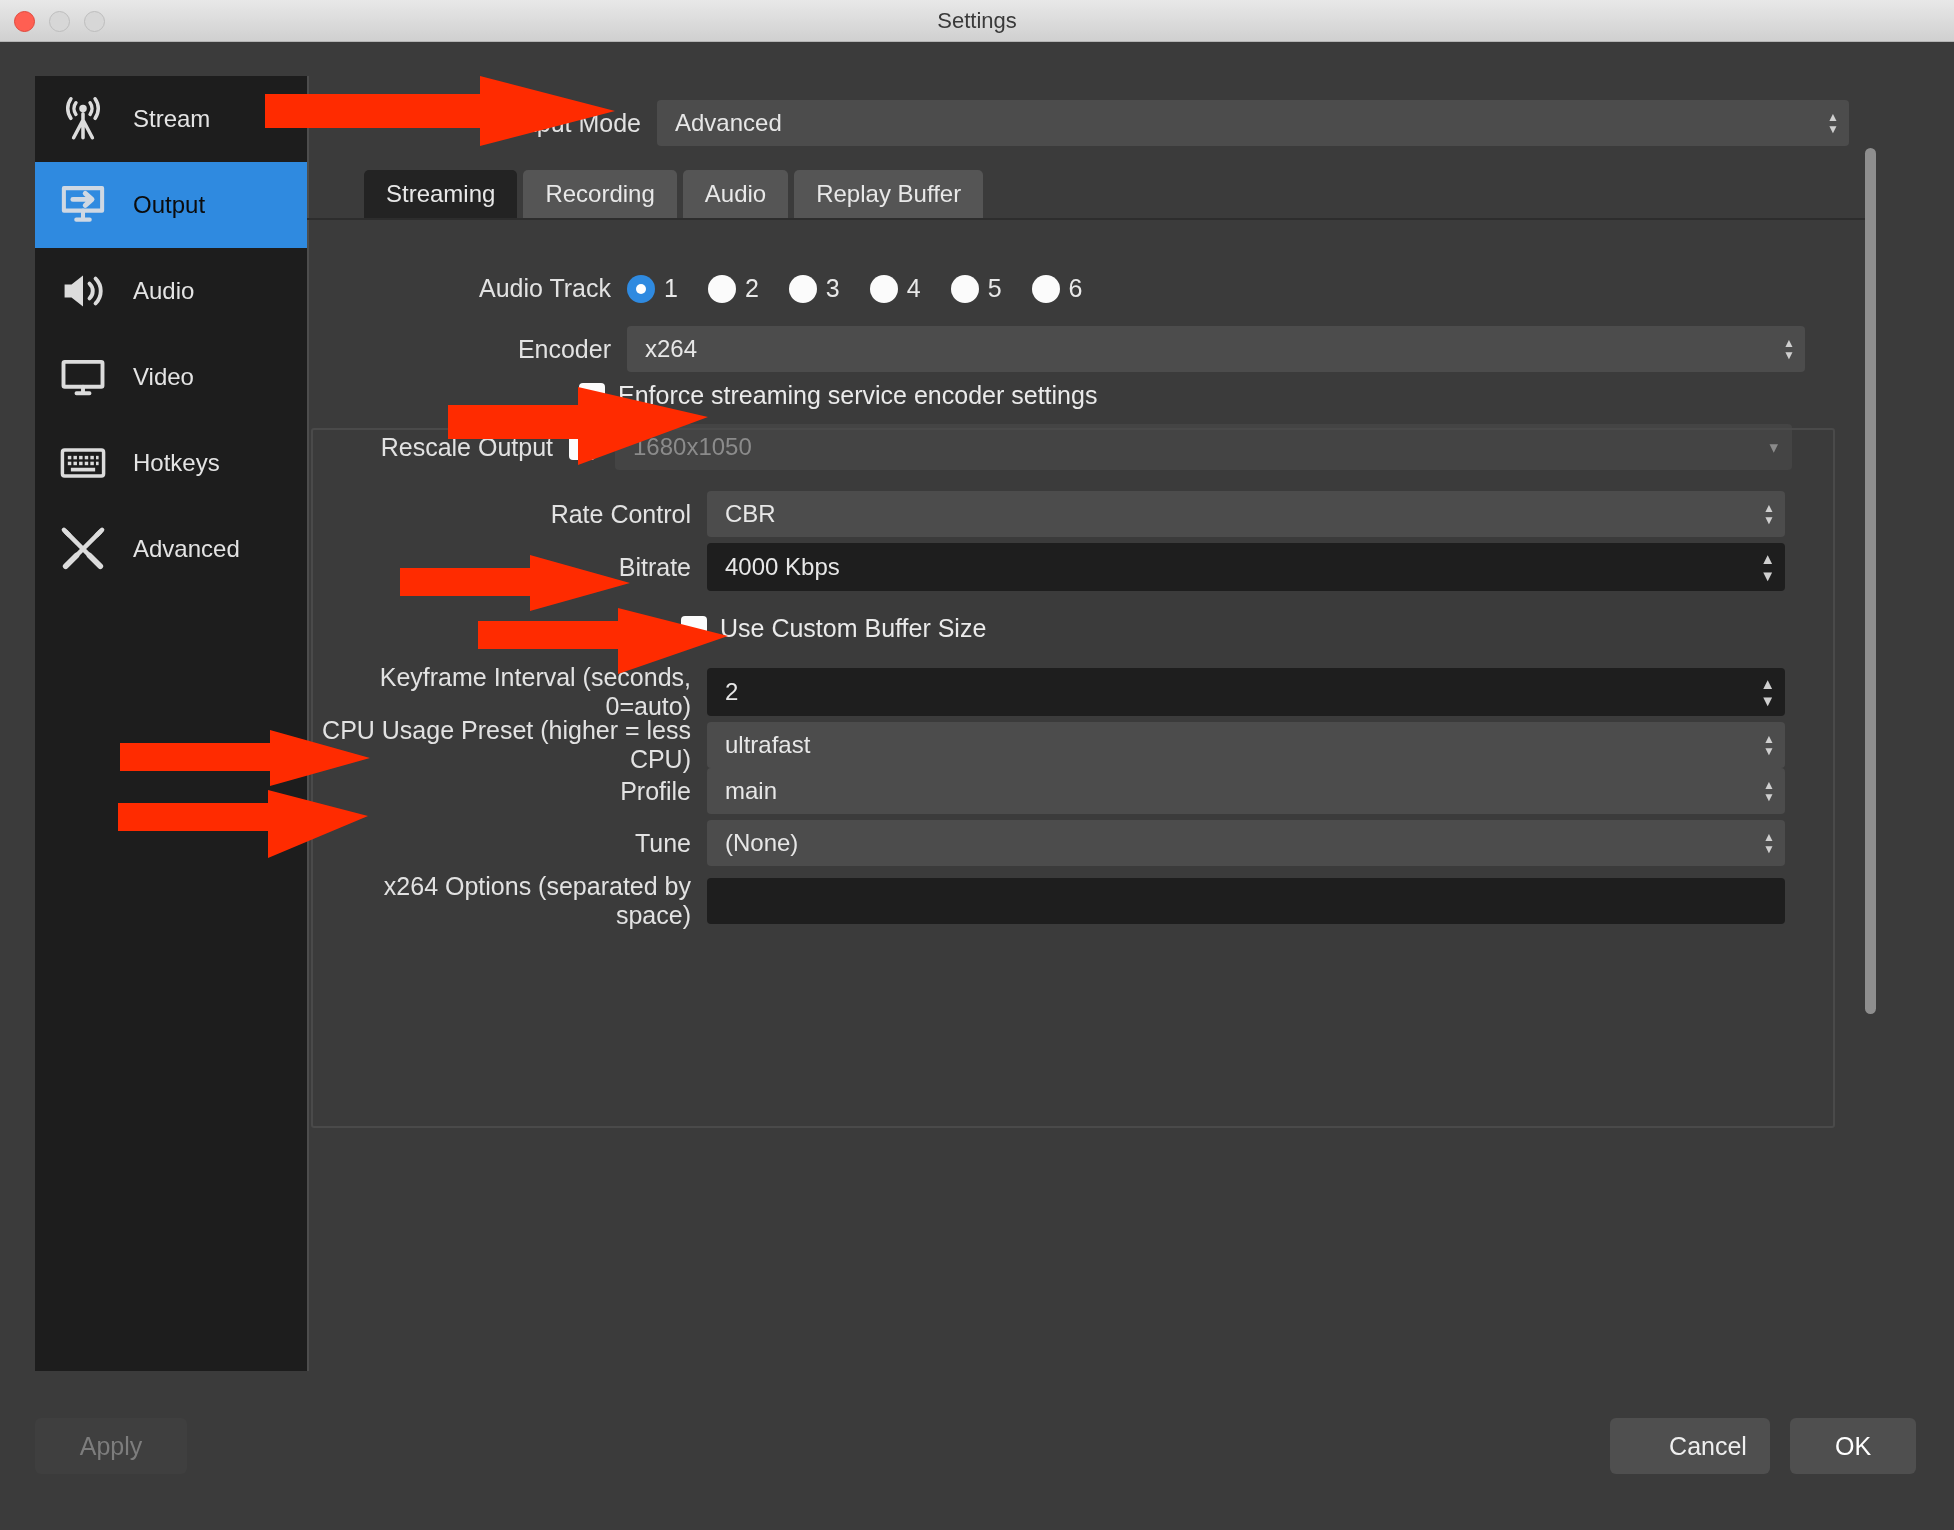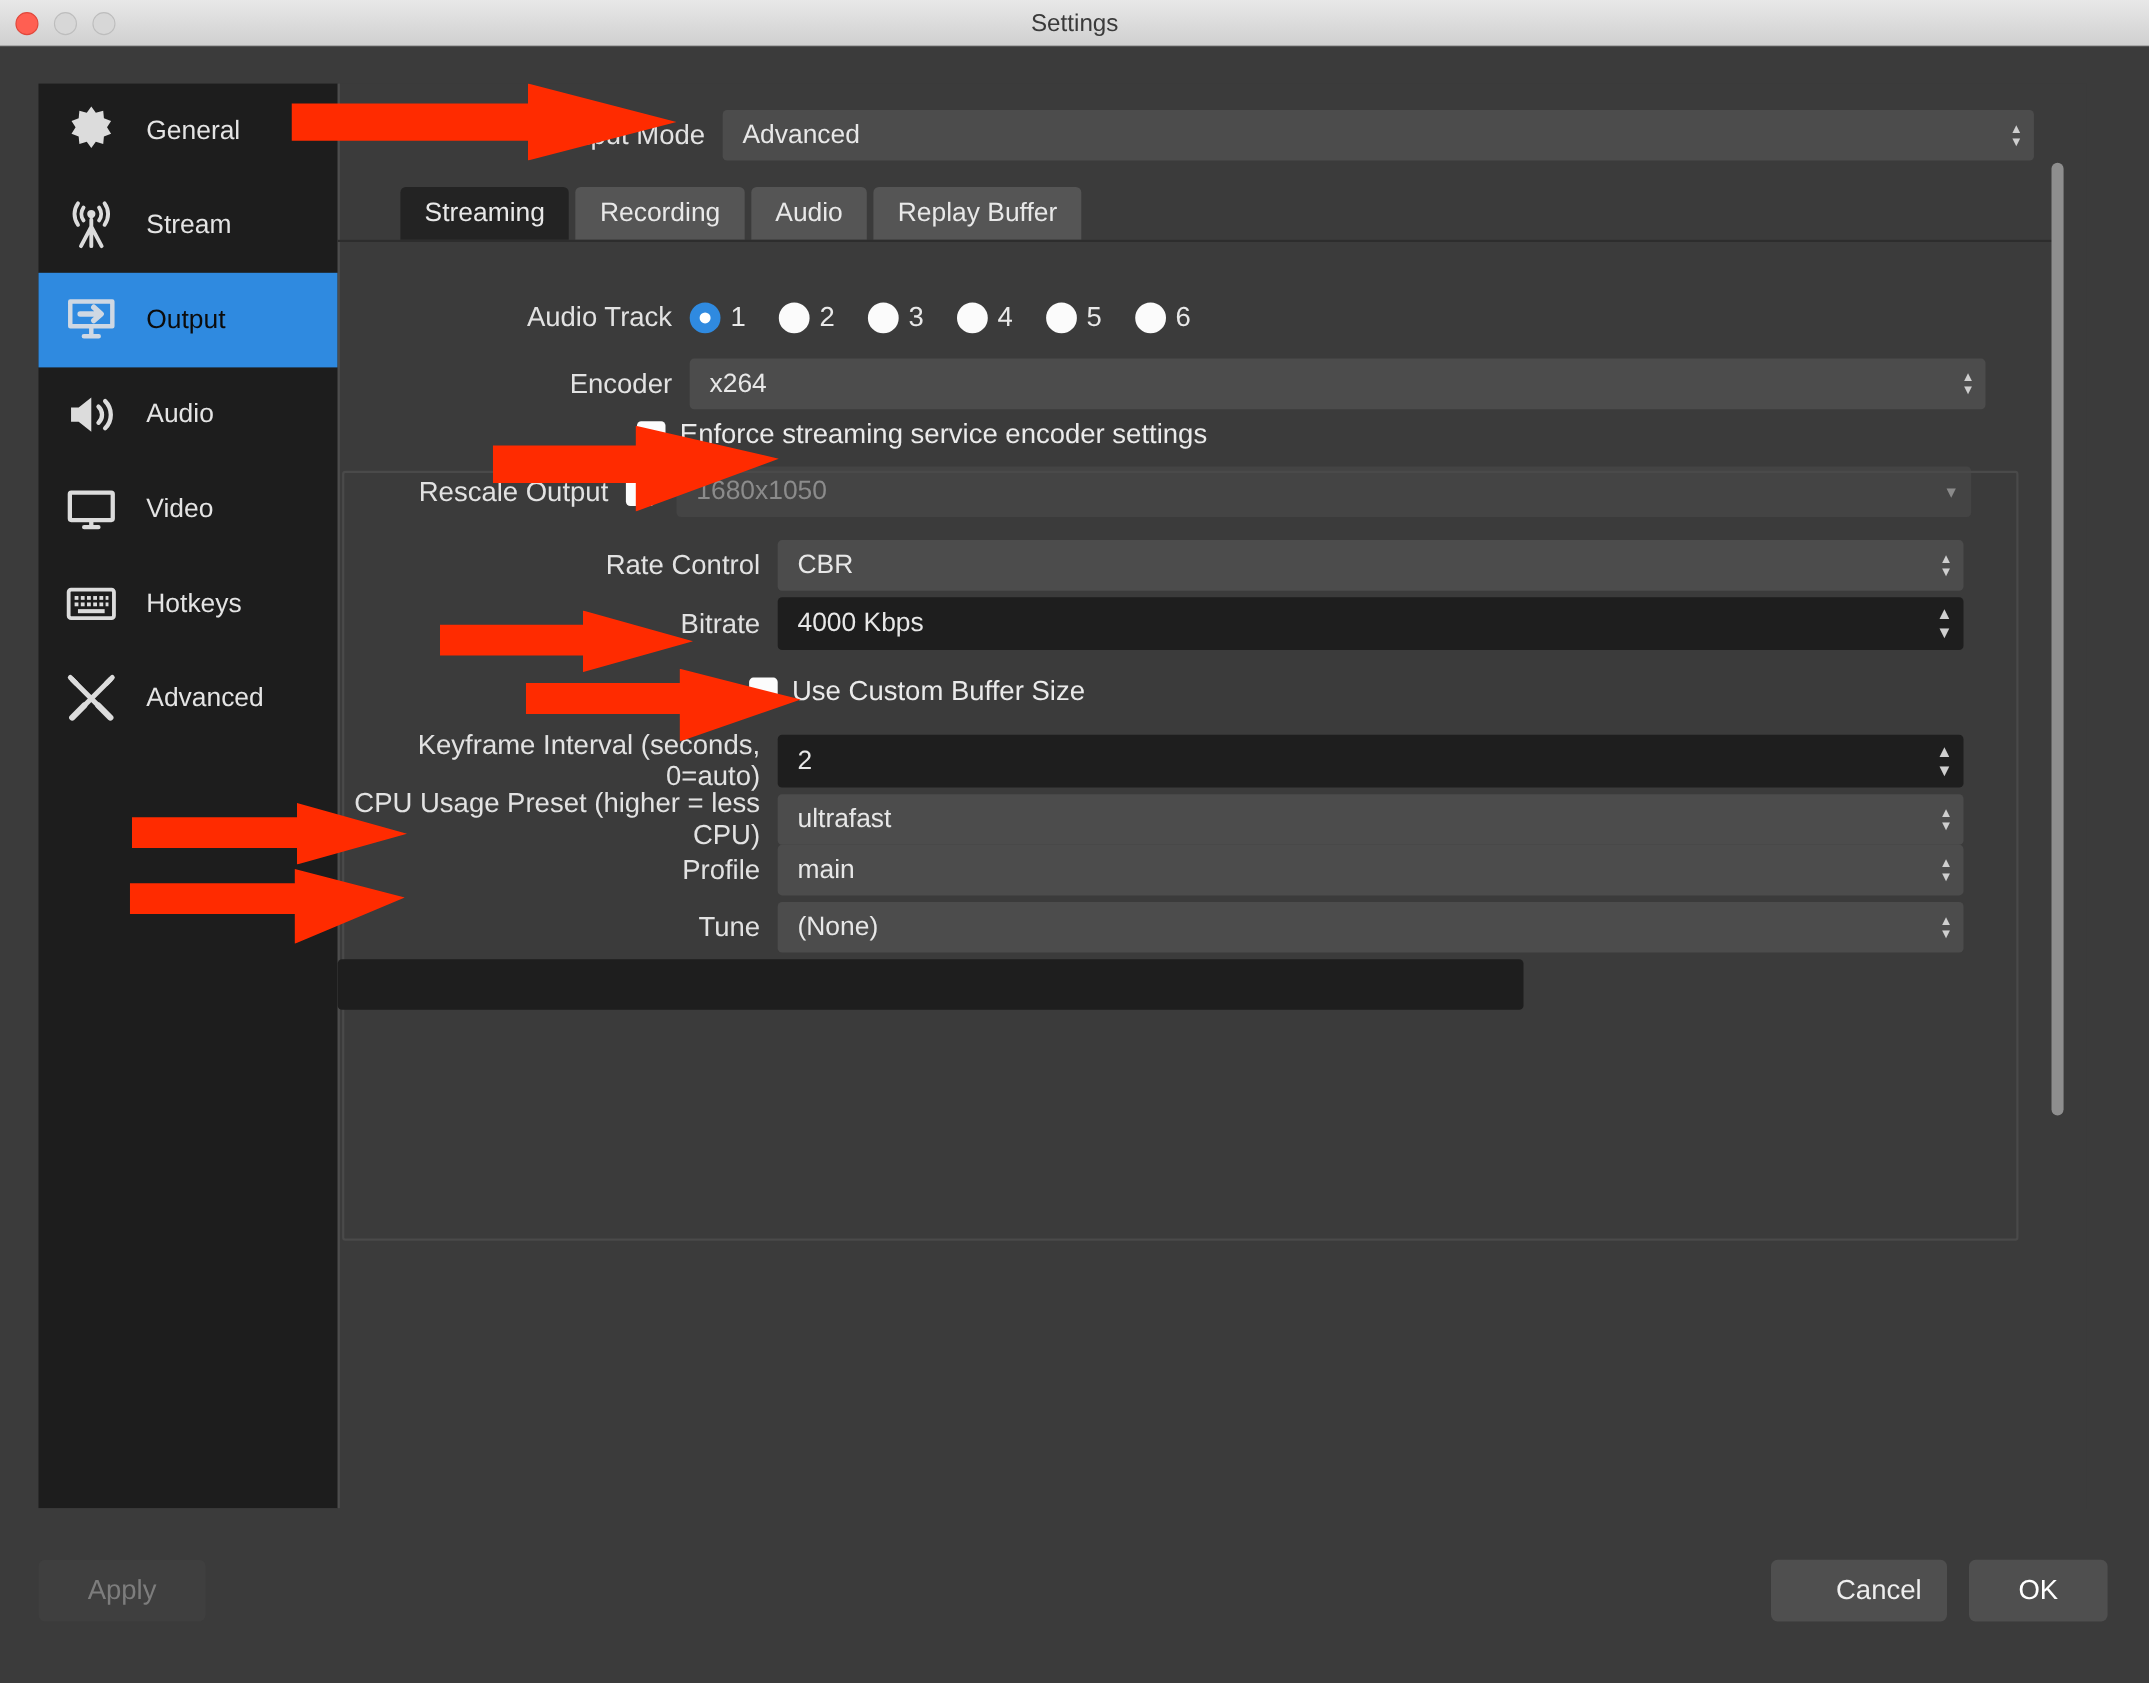--- a/index.html
+++ b/index.html
@@ -131,29 +131,20 @@
     <div class="traffic">
       <div class="light close"></div>
       <div class="light min"></div>
       <div class="light zoom"></div>
     </div>
     <div class="title-text">Settings</div>
   </div>
 
   <div class="sidebar">
 
-    <div class="side-item">
-      <span class="side-ico">
-        <svg width="52" height="52" viewBox="0 0 24 24" fill="#dcdcdc">
-          <path d="M12 8.6a3.4 3.4 0 100 6.8 3.4 3.4 0 000-6.8zm0 5a1.6 1.6 0 110-3.2 1.6 1.6 0 010 3.2z"></path>
-          <path d="M12 1.8l1.9 2.6 3.1-.9.3 3.2 3 1.1-1.7 2.7 1.7 2.7-3 1.1-.3 3.2-3.1-.9L12 19.2l-1.9-2.6-3.1.9-.3-3.2-3-1.1L5.4 10.5 3.7 7.8l3-1.1.3-3.2 3.1.9L12 1.8z"></path>
-        </svg>
-      </span>
-      <span>General</span>
-    </div>
 
     <div class="side-item">
       <span class="side-ico">
         <svg width="50" height="50" viewBox="0 0 24 24" fill="none" stroke="#dcdcdc" stroke-width="1.7" stroke-linecap="round">
           <circle cx="12" cy="7" r="1.8" fill="#dcdcdc" stroke="none"></circle>
           <path d="M8.6 4.2a4.8 4.8 0 000 5.6M15.4 4.2a4.8 4.8 0 010 5.6"></path>
           <path d="M6.2 2.3a8 8 0 000 9.4M17.8 2.3a8 8 0 010 9.4"></path>
           <path d="M12 9.5V21M12 12.5L7.5 21M12 12.5L16.5 21"></path>
         </svg>
       </span>
@@ -383,20 +374,21 @@
       <div class="combo" style="width:1078px;text-align:center;">
         <span>(None)</span>
         <span class="spin">
             <span>▲</span>
             <span>▼</span>
           </span>
       </div>
     </div>
 
     <div class="row" style="left:0; top:796px;">
+      <div class="lbl" style="width:400px;">x264 Options (separated by space)</div>
       <div class="combo dark" style="width:1078px;">
         <span></span>
       </div>
     </div>
 
     <div class="scrollbar"></div>
   </div>
 
   <div class="btnbar">
     <div class="btn apply">Apply</div>

